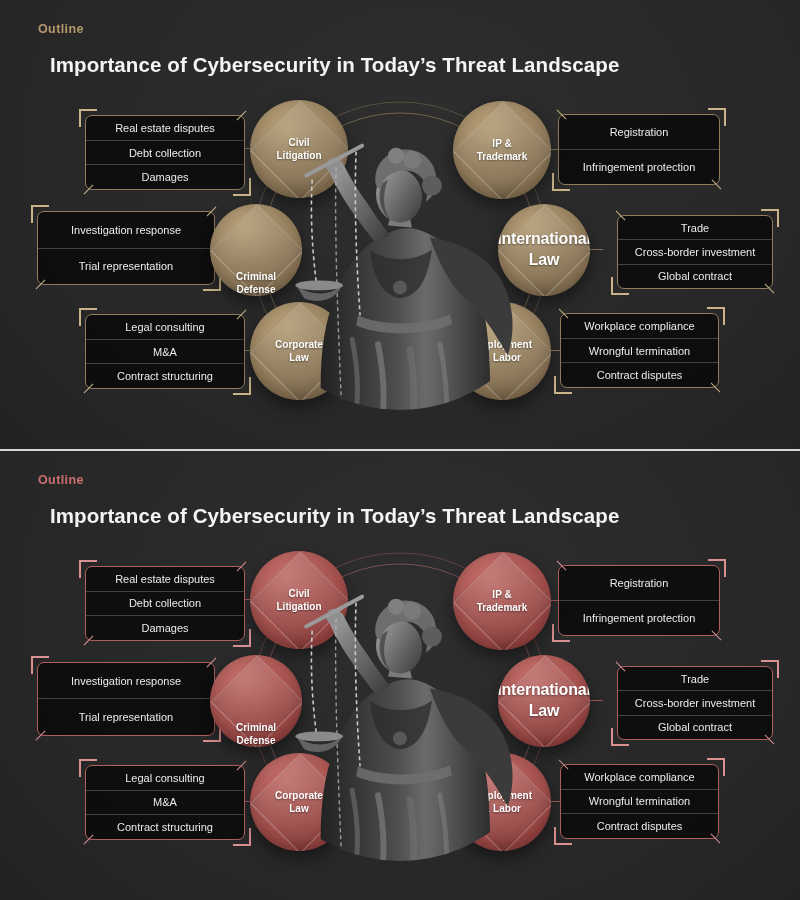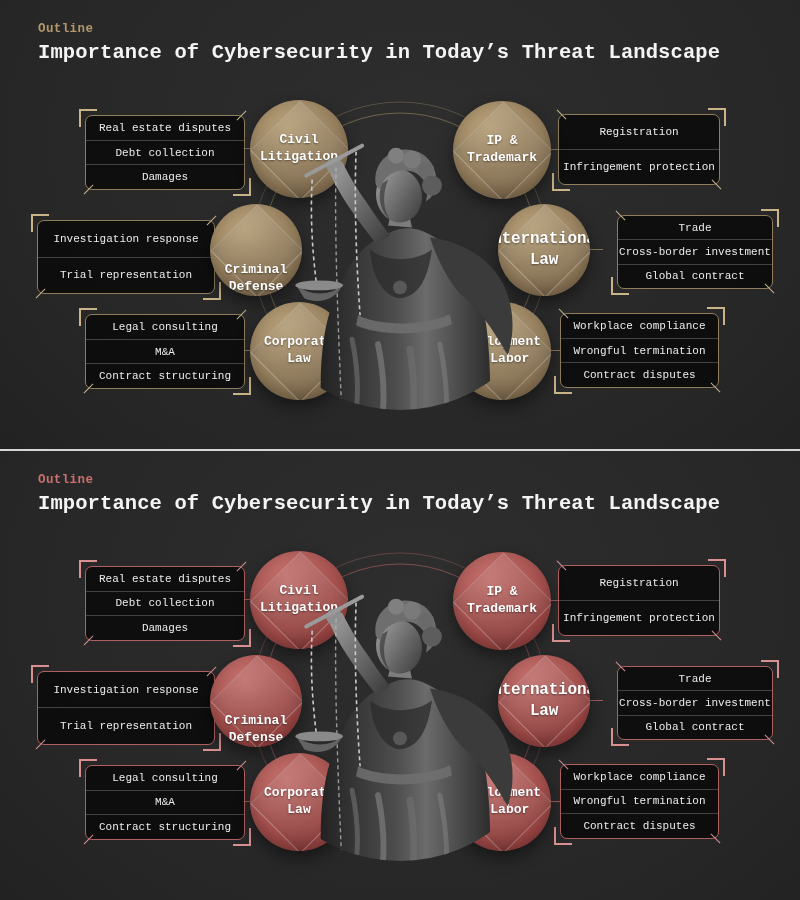--- a/index.html
+++ b/index.html
@@ -1,49 +1,49 @@
 <!DOCTYPE html>
 <html><head>
 <meta charset="utf-8">
 <style>
   html,body{margin:0;padding:0;background:#111;}
   .page{width:800px;height:900px;font-family:"Liberation Sans","DejaVu Sans",sans-serif;
         display:flex;flex-direction:column;overflow:hidden;}
   .slide{position:relative;width:800px;height:513px;overflow:hidden;
-         background:radial-gradient(90% 130% at 52% 32%, #2e2e2e 0%, #272727 55%, #1d1d1d 100%);font-family:Liberation Mono, monospace;}
+         background:radial-gradient(90% 130% at 52% 32%, #2e2e2e 0%, #272727 55%, #1d1d1d 100%);}
   .divider{height:2px;background:#d6d6d6;}
 
   
   .gold{--acc:#b3986c;--bd:#8f7d5c;--bk:#c8b488;--c1:#b7a078;--c2:#856f51;--outline:#b3986c;}
   .red {--acc:#c96f6f;--bd:#b25f5f;--bk:#d89090;--c1:#c4716d;--c2:#95403e;--outline:#c96f6f;}
 
   .outline-label{position:absolute;left:38px;top:22px;font-size:12.5px;font-weight:bold;
                  letter-spacing:.4px;color:var(--outline);}
-  .slide-title{position:absolute;left:38px;top:41px;margin:0;font-size:20.5px;font-weight:bold;
+  .slide-title{position:absolute;left:38px;top:41px;margin:12px;font-size:20.5px;font-weight:bold;
                color:#f4f4f4;letter-spacing:.1px;}
 
   .diagram{position:absolute;left:0;top:0;width:800px;height:449px;}
   .rings{position:absolute;left:0;top:0;z-index:0;}
   .statue{position:absolute;left:0;top:0;z-index:4;pointer-events:none;}
 
   
   .conn{position:absolute;height:1px;background:var(--bd);opacity:.9;z-index:1;}
   .g1 .conn{left:243px;top:148px;width:57px;}
   .g2 .conn{left:502px;top:149px;width:56px;}
   .g3 .conn{left:213px;top:249px;width:43px;}
   .g4 .conn{left:544px;top:249px;width:59px;}
   .g5 .conn{left:243px;top:350px;width:57px;}
   .g6 .conn{left:502px;top:350px;width:58px;}
 
   
   .box{position:absolute;z-index:2;background:rgba(9,9,9,.85);border:1px solid var(--bd);
        display:flex;flex-direction:column;justify-content:center;border-radius:7px;}
   .g1 .box{left:85px;top:115px;width:158px;height:73px;}
   .g2 .box{left:558px;top:114px;width:160px;height:69px;}
-  .g3 .box{left:37px;top:220px;width:176px;height:72px;}
+  .g3 .box{left:37px;top:211px;width:176px;height:72px;}
   .g4 .box{left:617px;top:215px;width:154px;height:72px;}
   .g5 .box{left:85px;top:314px;width:158px;height:73px;justify-content:center;}
   .g6 .box{left:560px;top:313px;width:157px;height:73px;}
   .row{flex:1;display:flex;align-items:center;justify-content:center;
        font-size:11px;color:#ebebeb;padding:0 8px;white-space:nowrap;}
   .row + .row{border-top:1px solid rgba(255,255,255,.22);}
 
   
   .brk,.slash{position:absolute;z-index:3;}
   .brk{width:16px;height:16px;}
@@ -61,21 +61,21 @@
 
   
   .badge{position:absolute;z-index:3;border-radius:50%;overflow:hidden;
          display:flex;flex-direction:column;align-items:center;justify-content:center;
          background:radial-gradient(circle at 38% 28%, var(--c1) 0%, var(--c2) 82%);
          box-shadow:0 7px 16px rgba(0,0,0,.45), inset 0 -6px 14px rgba(0,0,0,.22);}
   .badge::before{content:"";position:absolute;left:15%;top:15%;width:70%;height:70%;
          transform:rotate(45deg);
          background:linear-gradient(135deg, rgba(255,255,255,.12), rgba(0,0,0,.10));
          border:1px solid rgba(255,255,255,.22);}
-  .badge span{position:relative;z-index:1;font-size:13px;font-weight:bold;color:#fff;
+  .badge span{position:relative;z-index:1;font-size:10px;font-weight:bold;color:#fff;
          line-height:1.3;text-shadow:0 1px 2px rgba(0,0,0,.45);}
   .g1 .badge{left:250px;top:100px;width:98px;height:98px;}
   .g2 .badge{left:453px;top:101px;width:98px;height:98px;}
   .g3 .badge{left:210px;top:204px;width:92px;height:92px;justify-content:flex-end;}
   .g4 .badge{left:498px;top:204px;width:92px;height:92px;}
   .g4 .badge span{font-size:16px;letter-spacing:-.2px;}
   .g5 .badge{left:250px;top:302px;width:98px;height:98px;}
   .g6 .badge{left:453px;top:302px;width:98px;height:98px;}
 
   .defs-holder{position:absolute;width:0;height:0;overflow:hidden;}

